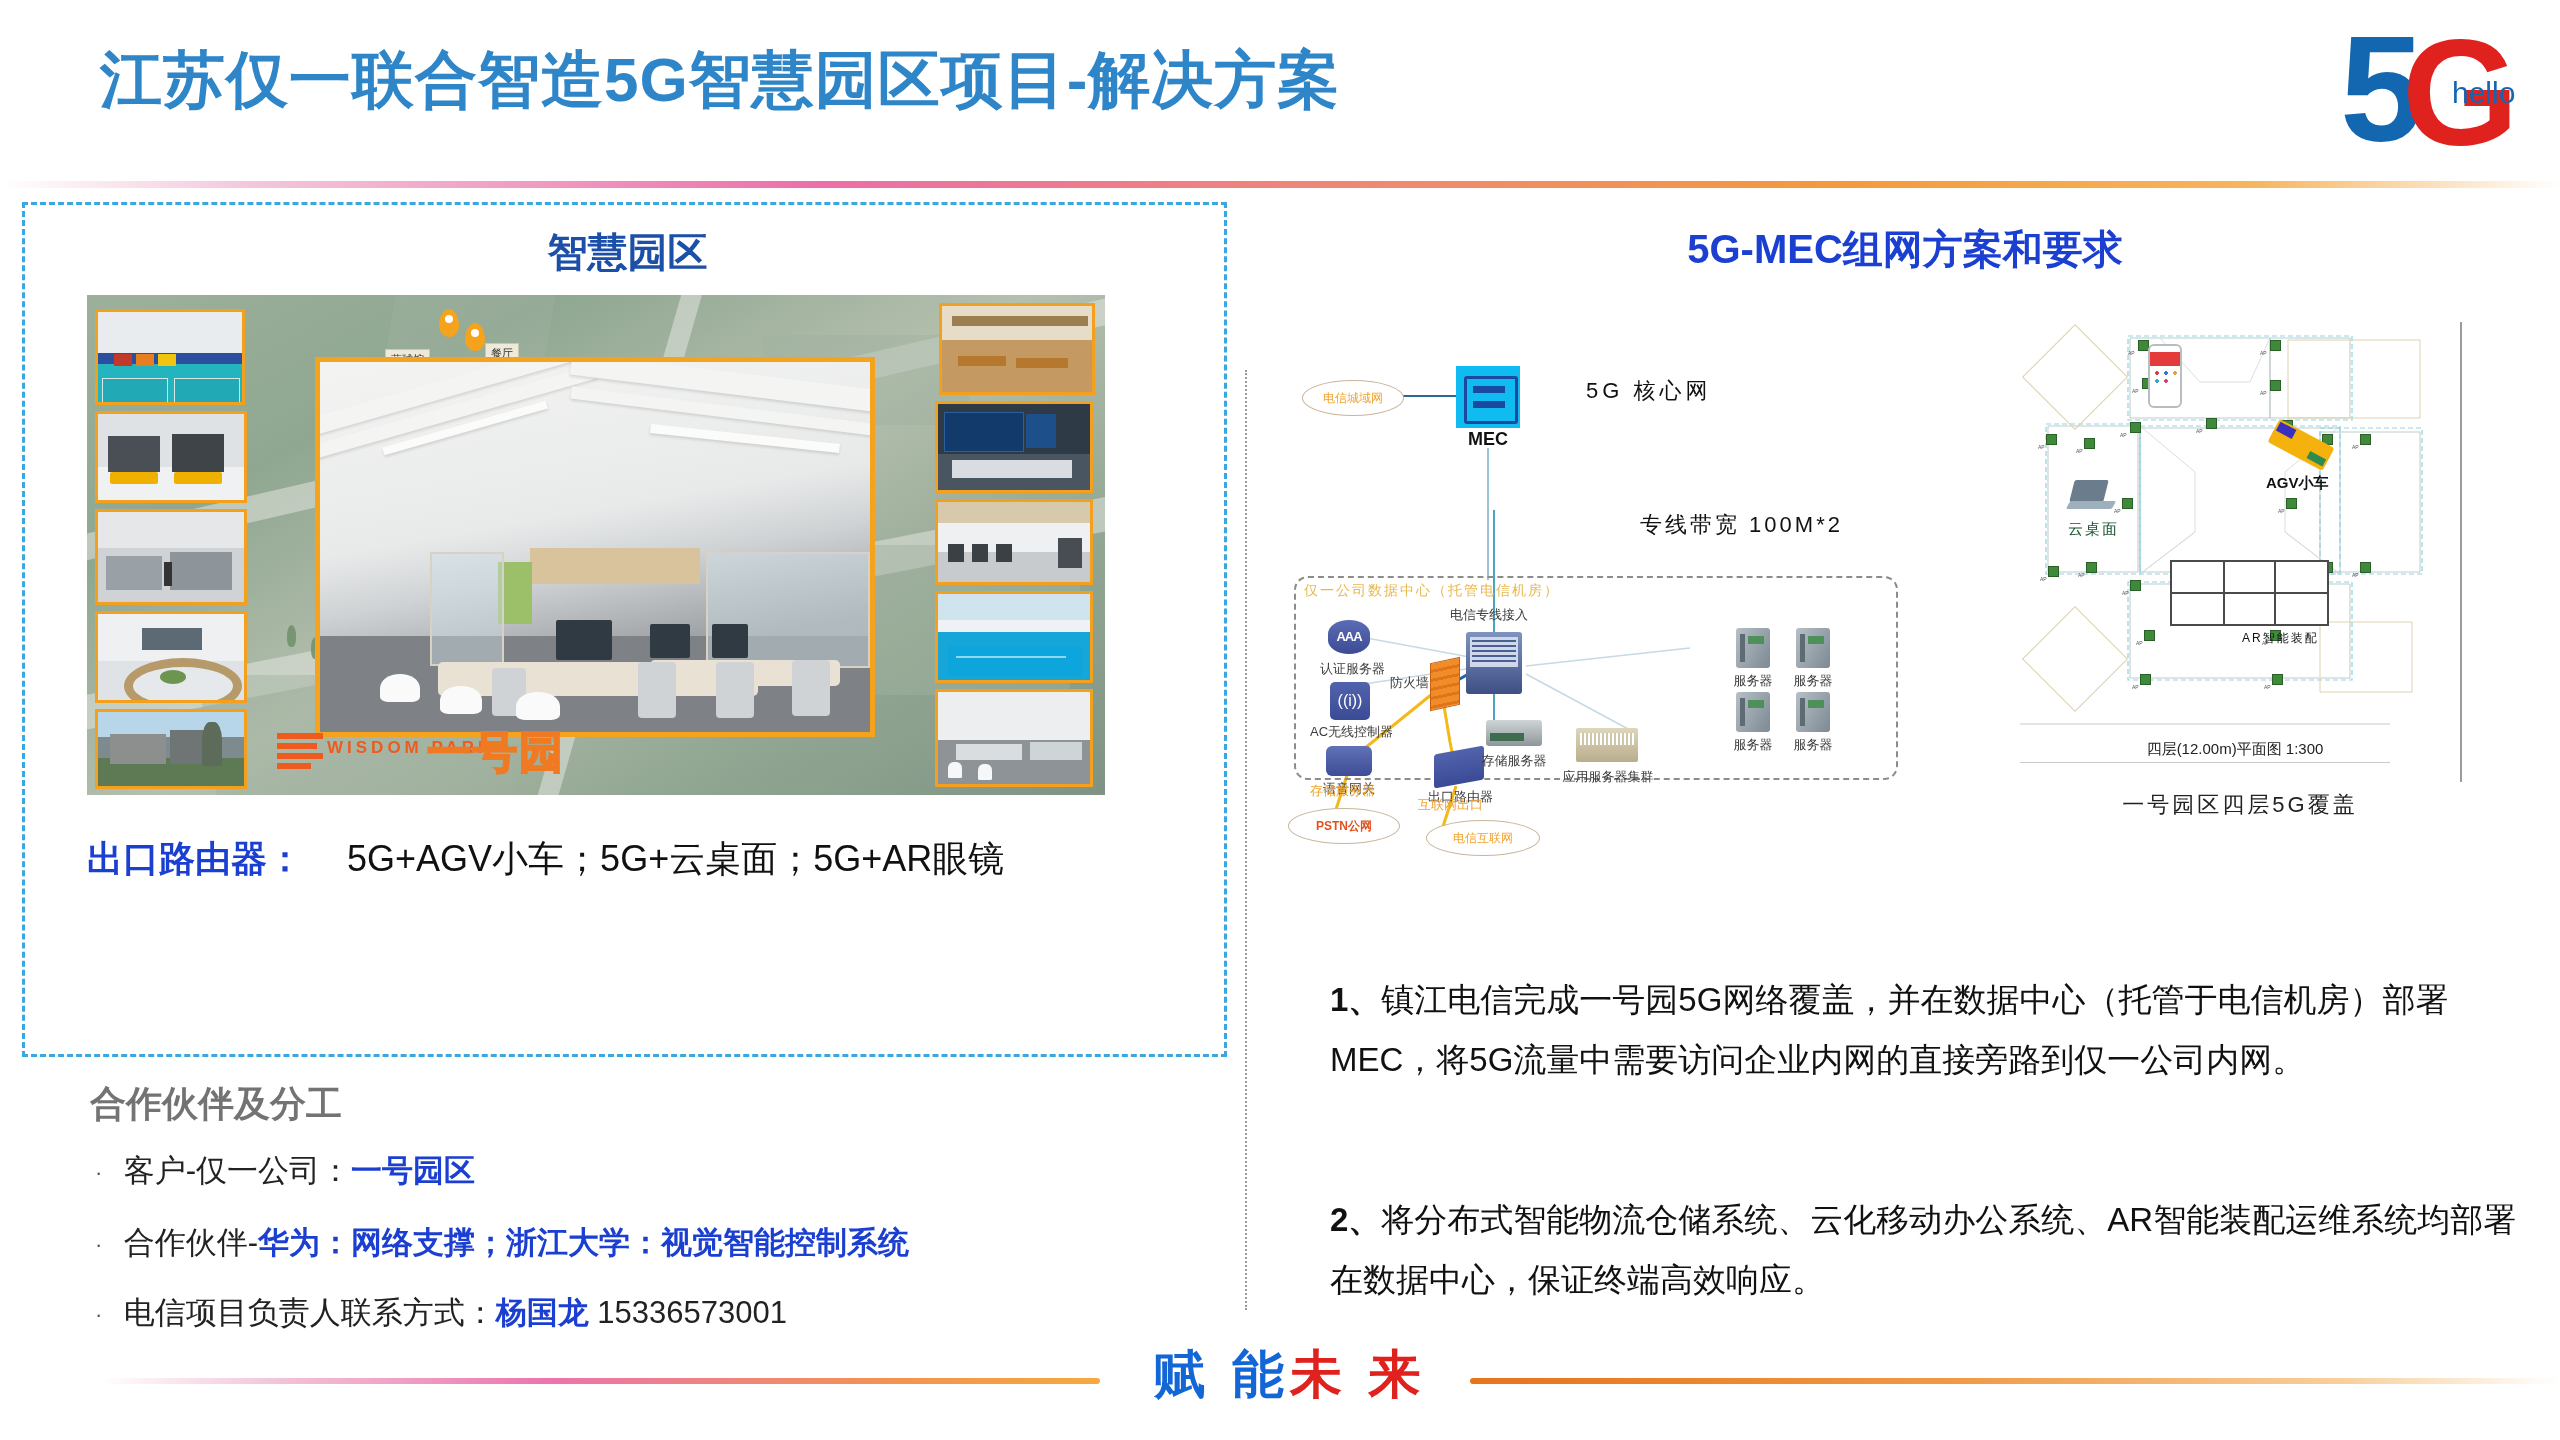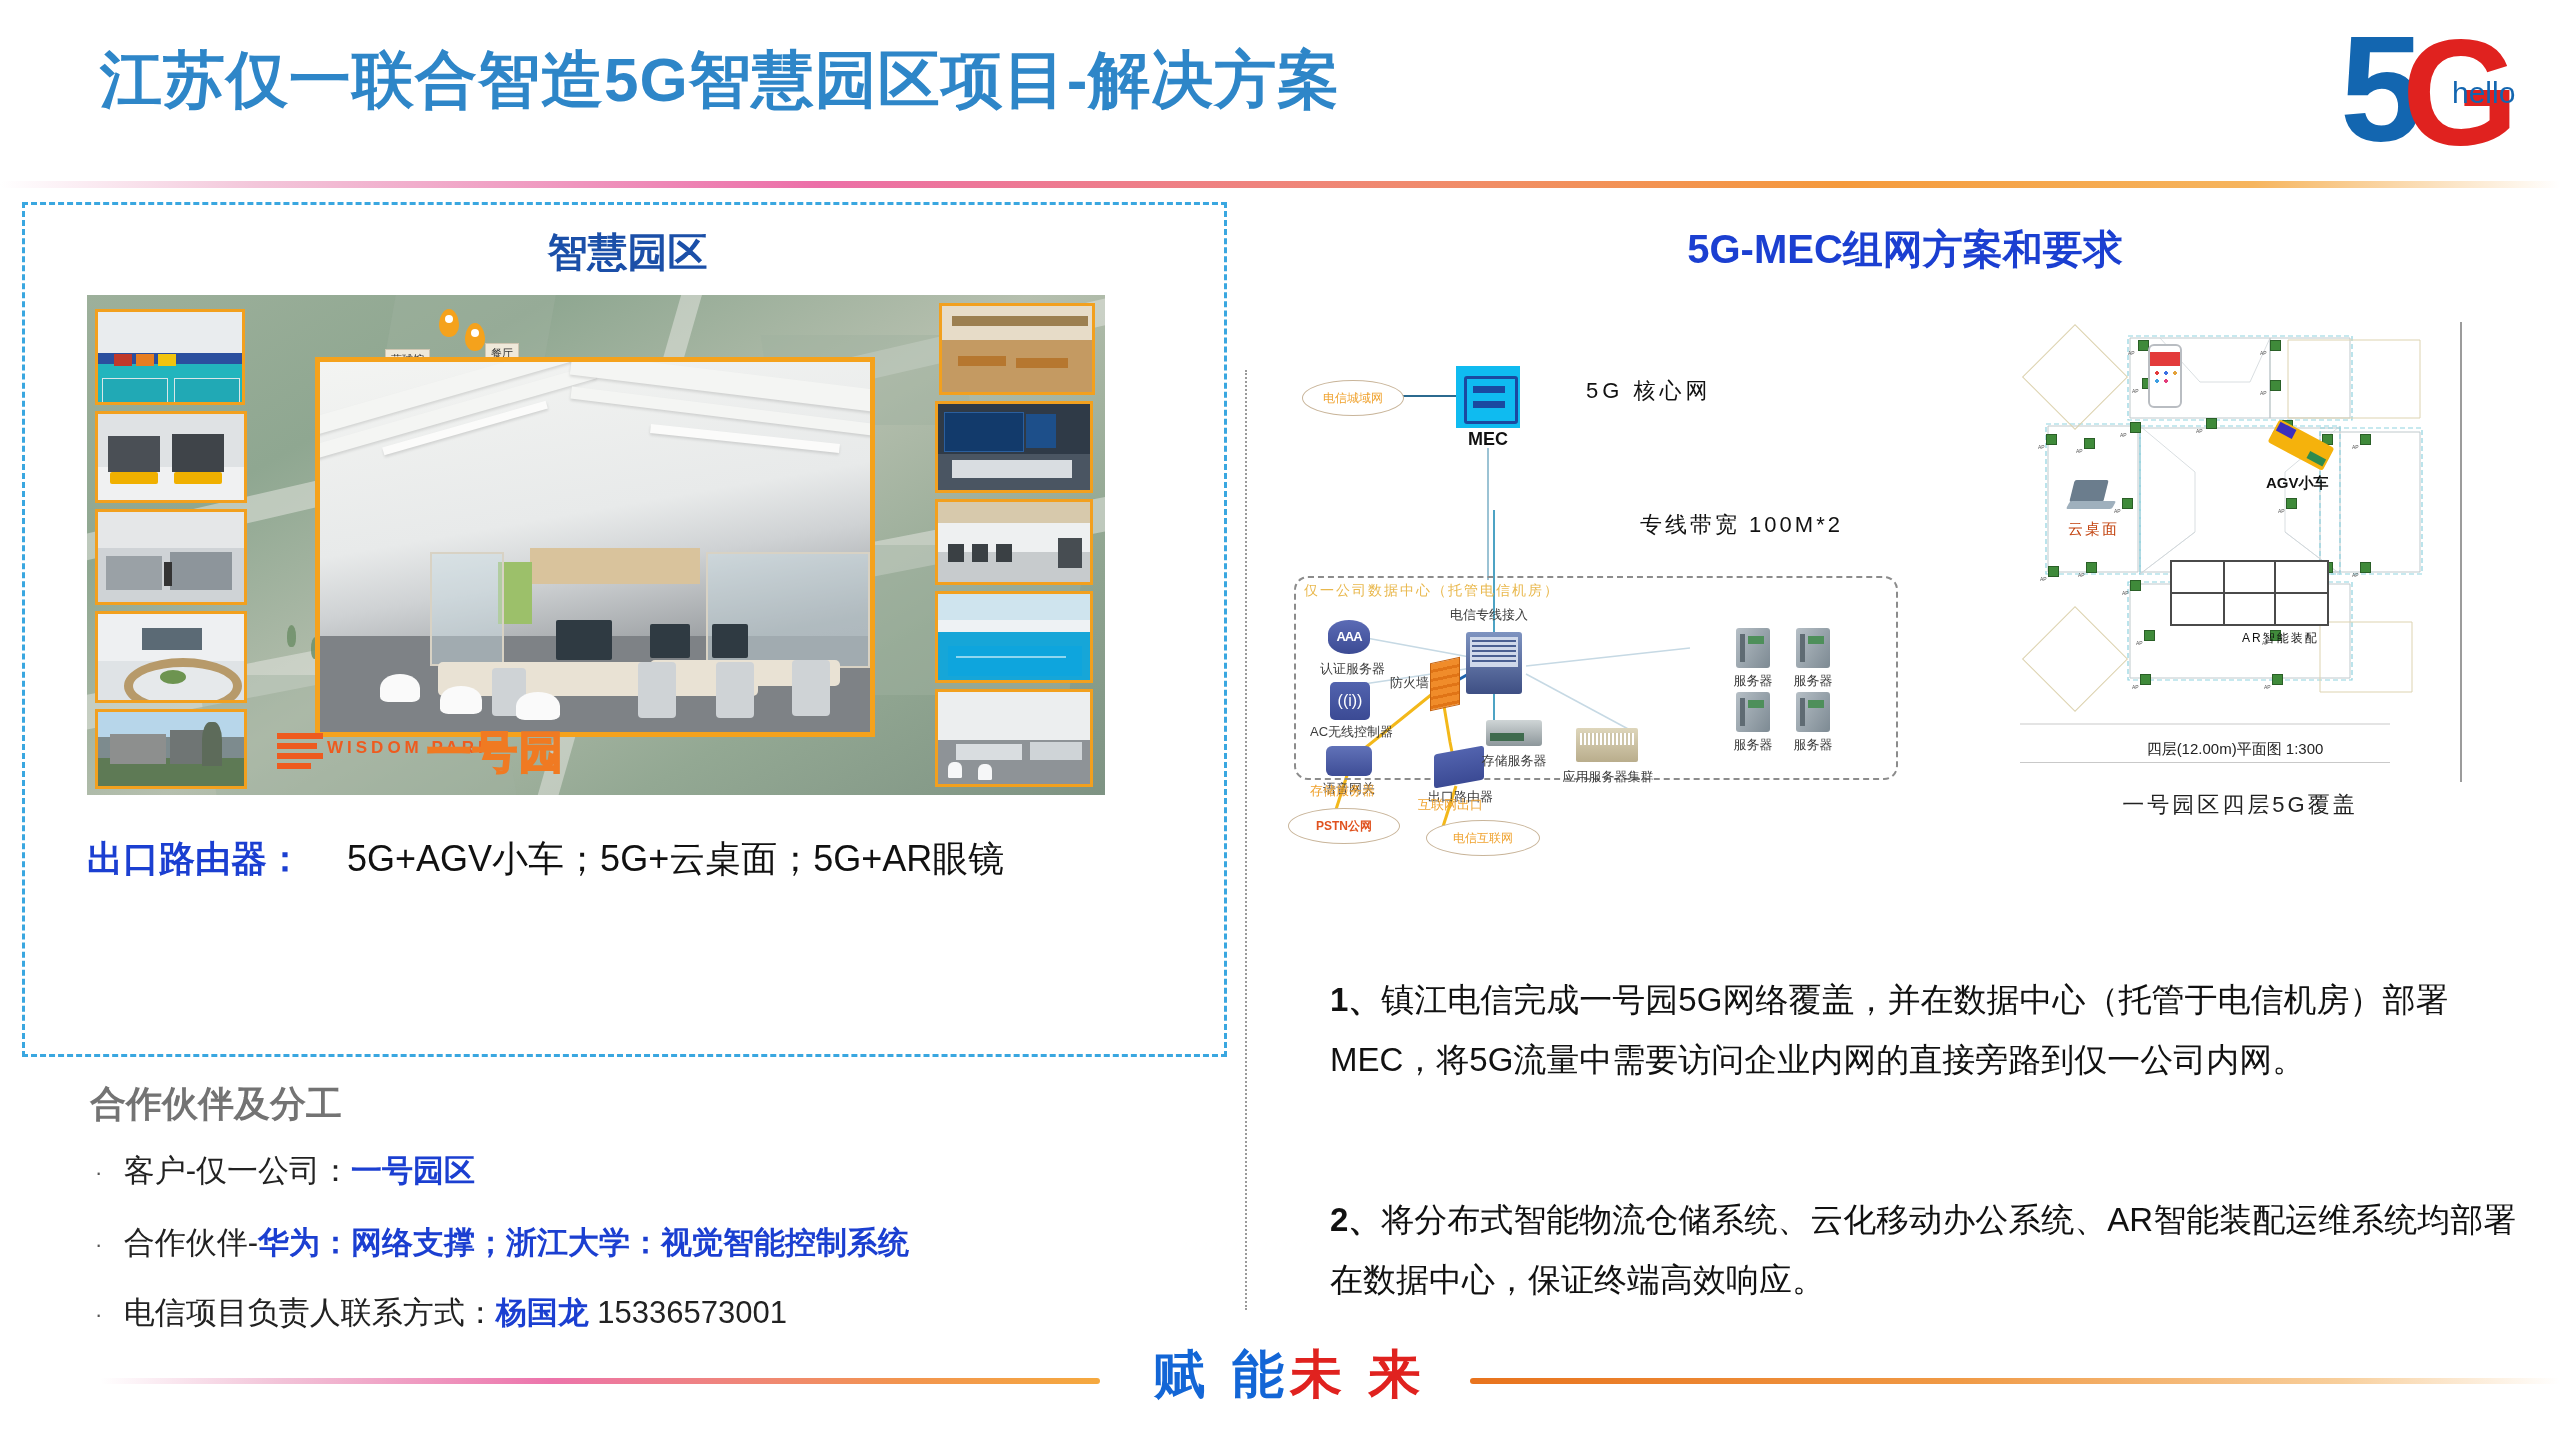--- a/index.html
+++ b/index.html
@@ -175,21 +175,21 @@
                  radial-gradient(circle 2px at 22px 3px,#e3a13b 99%,transparent),
                  radial-gradient(circle 2px at 4px 11px,#3b9ee3 99%,transparent),
                  radial-gradient(circle 2px at 13px 11px,#e33b7a 99%,transparent);}
   #fp-agv{position:absolute;left:250px;top:110px;width:62px;height:26px;background:#f5b20c;border-radius:3px;transform:rotate(28deg);}
   #fp-agv .cab{position:absolute;left:2px;top:2px;width:18px;height:10px;background:#3b2fbd;}
   #fp-agv .tail{position:absolute;right:2px;top:14px;width:18px;height:8px;background:#2e8b4f;}
   #fp-agv-lbl{position:absolute;left:246px;top:152px;font-size:15px;font-weight:bold;color:#111;}
   #fp-laptop{position:absolute;left:48px;top:158px;width:46px;height:30px;}
   #fp-laptop .scr{position:absolute;left:4px;top:0;width:34px;height:22px;background:#6b7d8d;transform:skewX(-14deg);border-radius:2px;}
   #fp-laptop .base{position:absolute;left:0;top:21px;width:46px;height:8px;background:#9fb0bd;transform:skewX(-28deg);border-radius:2px;}
-  #fp-laptop-lbl{position:absolute;left:48px;top:198px;font-size:15px;color:#c2410c;letter-spacing:2px;}
+  #fp-laptop-lbl{position:absolute;left:48px;top:198px;font-size:15px;color:#14532d;letter-spacing:2px;}
   #fp-grid{position:absolute;left:150px;top:238px;width:155px;height:62px;border:2px solid #4a4a4a;background:#fff;}
   #fp-grid i{position:absolute;background:#4a4a4a;}
   #fp-grid-lbl{position:absolute;left:222px;top:308px;font-size:12px;color:#111;letter-spacing:2px;}
 
   
   .note{position:absolute;left:1330px;width:1200px;font-size:33px;line-height:60px;color:#111;}
   .note b{font-weight:bold;}
   #note-0{top:970px;}
   #note-1{top:1190px;}
 

